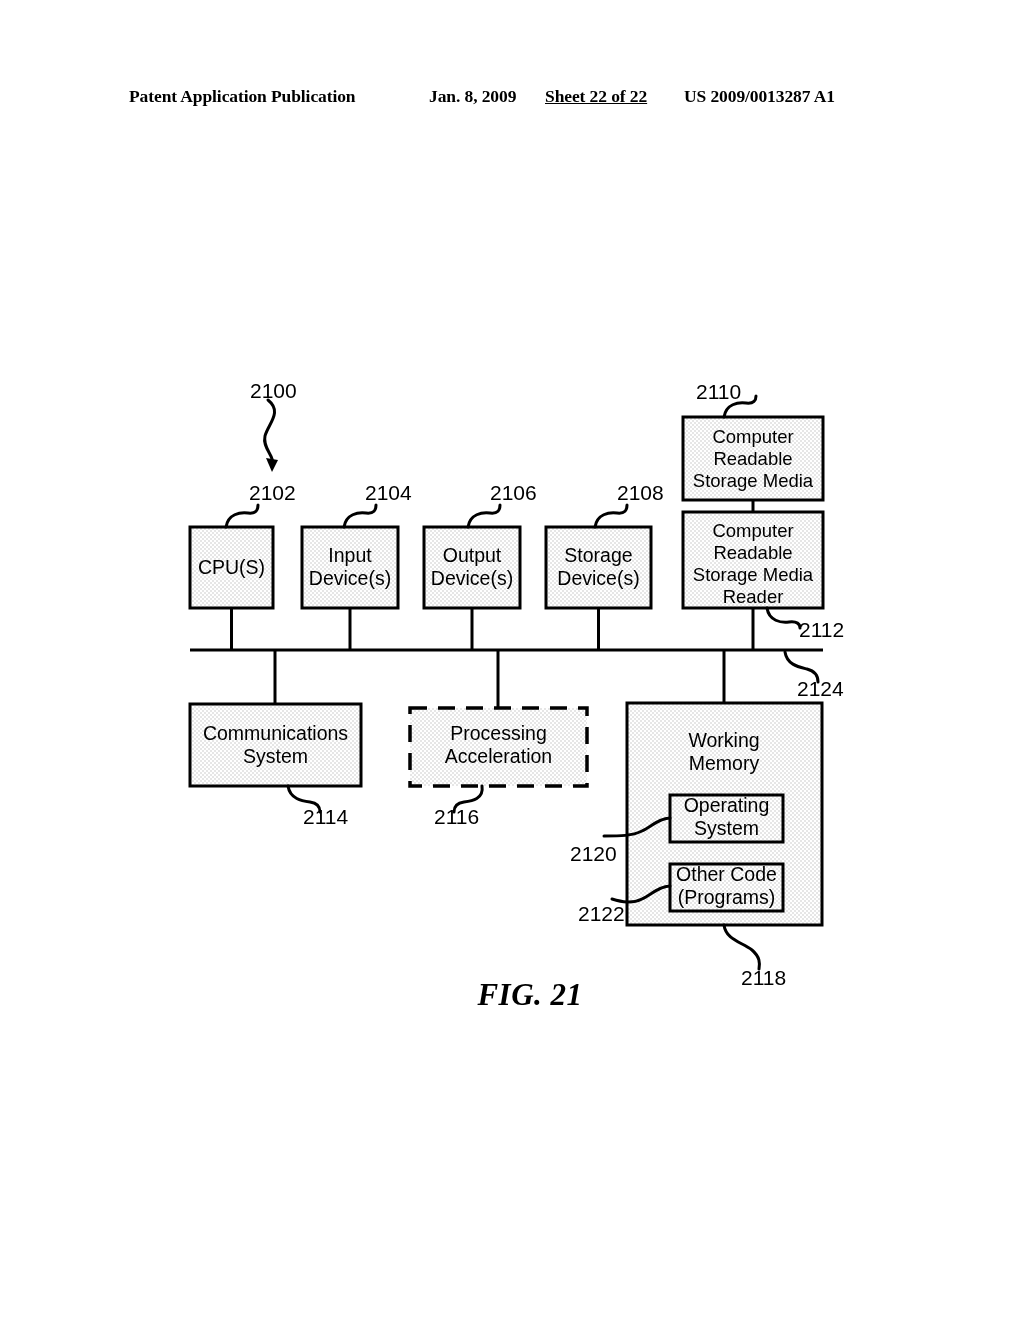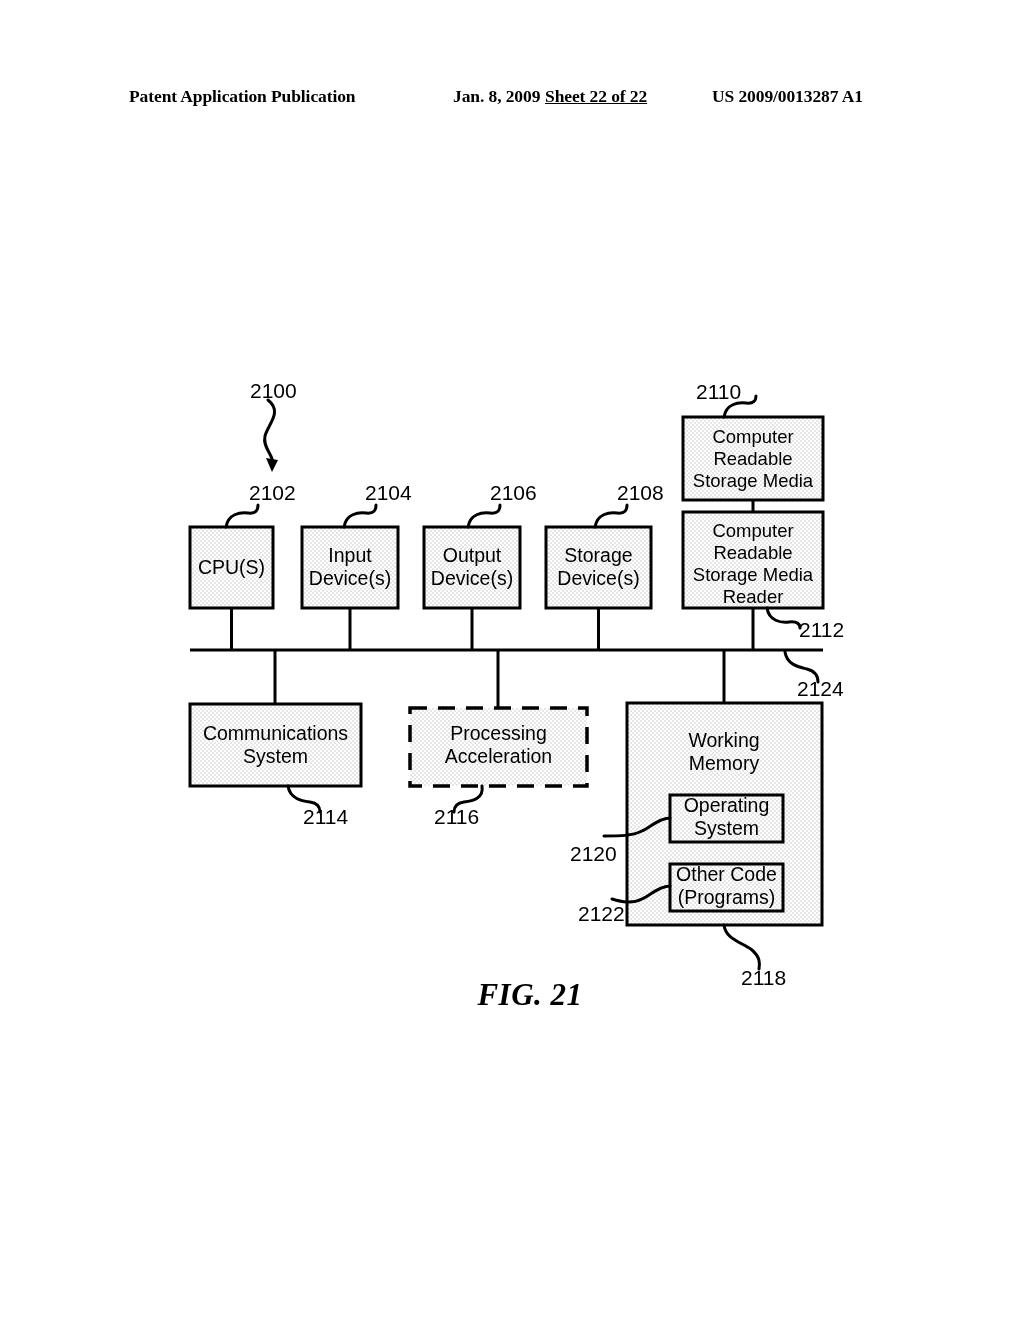--- a/index.html
+++ b/index.html
@@ -33,30 +33,30 @@
     font-size: 17.5px;
     letter-spacing: -0.1px;
     color: #000;
   }
   .header .h-pub {
     position: absolute;
     left: 129px;
   }
   .header .h-date {
     position: absolute;
-    left: 453px;
+    left: 429px;
   }
   .header .h-sheet {
     position: absolute;
     left: 545px;
     text-decoration: underline;
   }
   .header .h-num {
     position: absolute;
-    left: 712px;
+    left: 684px;
   }
   #figure-wrap {
     position: absolute;
     left: 0;
     top: 0;
     width: 1024px;
     height: 1320px;
   }
   svg#diagram {
     position: absolute;

